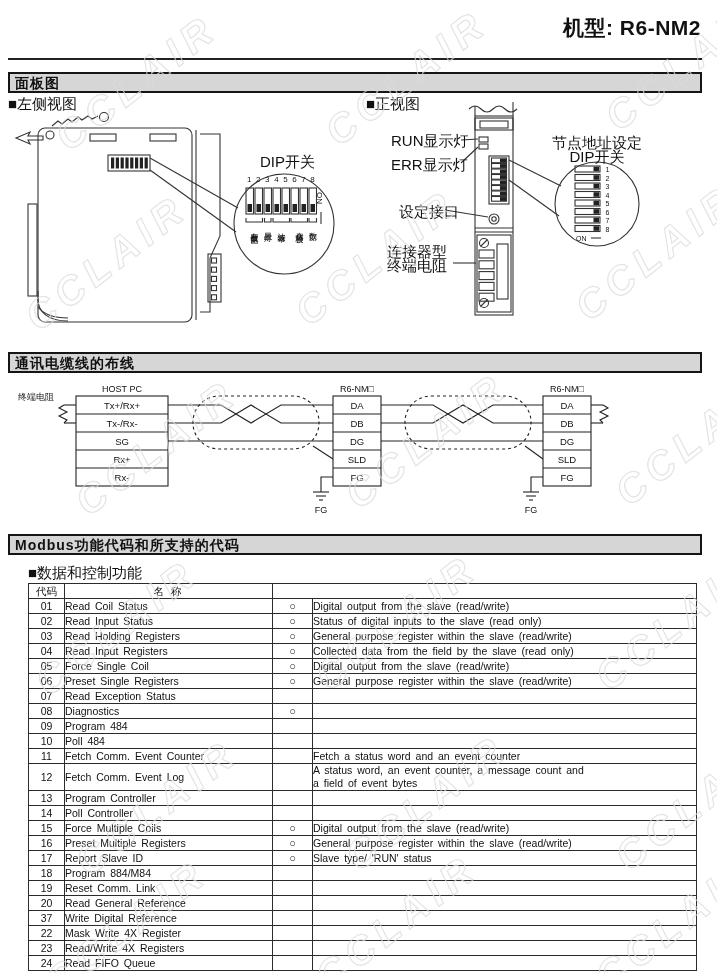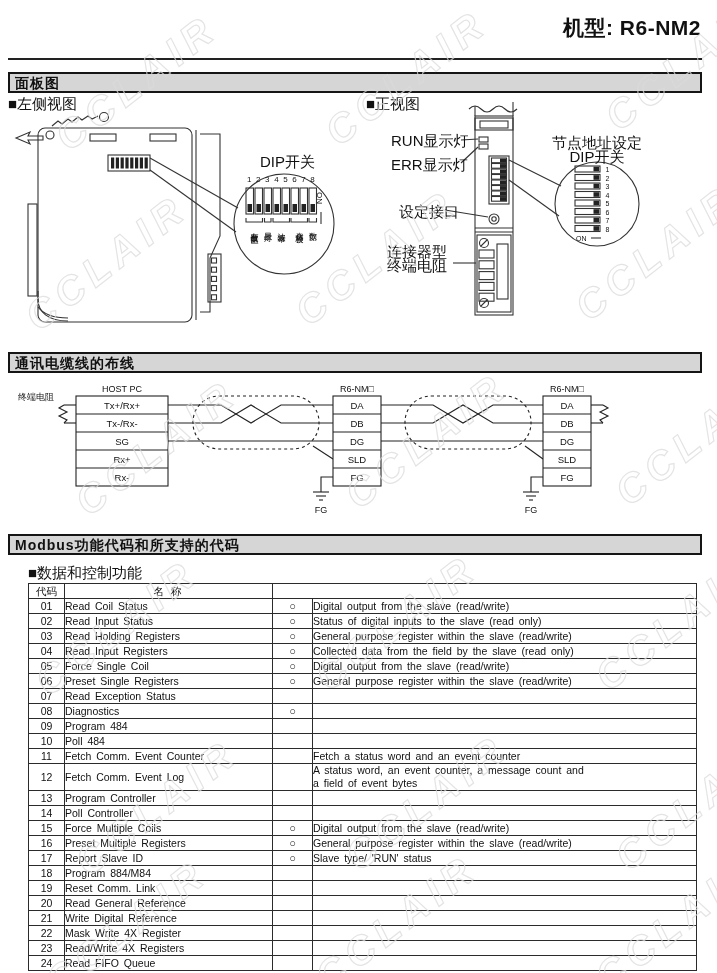--- a/index.html
+++ b/index.html
@@ -485,21 +485,21 @@
           <td class="c-sup"></td>
           <td class="c-desc"></td>
         </tr>
         <tr>
           <td class="c-code">20</td>
           <td class="c-name">Read General Reference</td>
           <td class="c-sup"></td>
           <td class="c-desc"></td>
         </tr>
         <tr>
-          <td class="c-code">21</td>
+          <td class="c-code">37</td>
           <td class="c-name">Write Digital Reference</td>
           <td class="c-sup"></td>
           <td class="c-desc"></td>
         </tr>
         <tr>
           <td class="c-code">22</td>
           <td class="c-name">Mask Write 4X Register</td>
           <td class="c-sup"></td>
           <td class="c-desc"></td>
         </tr>

